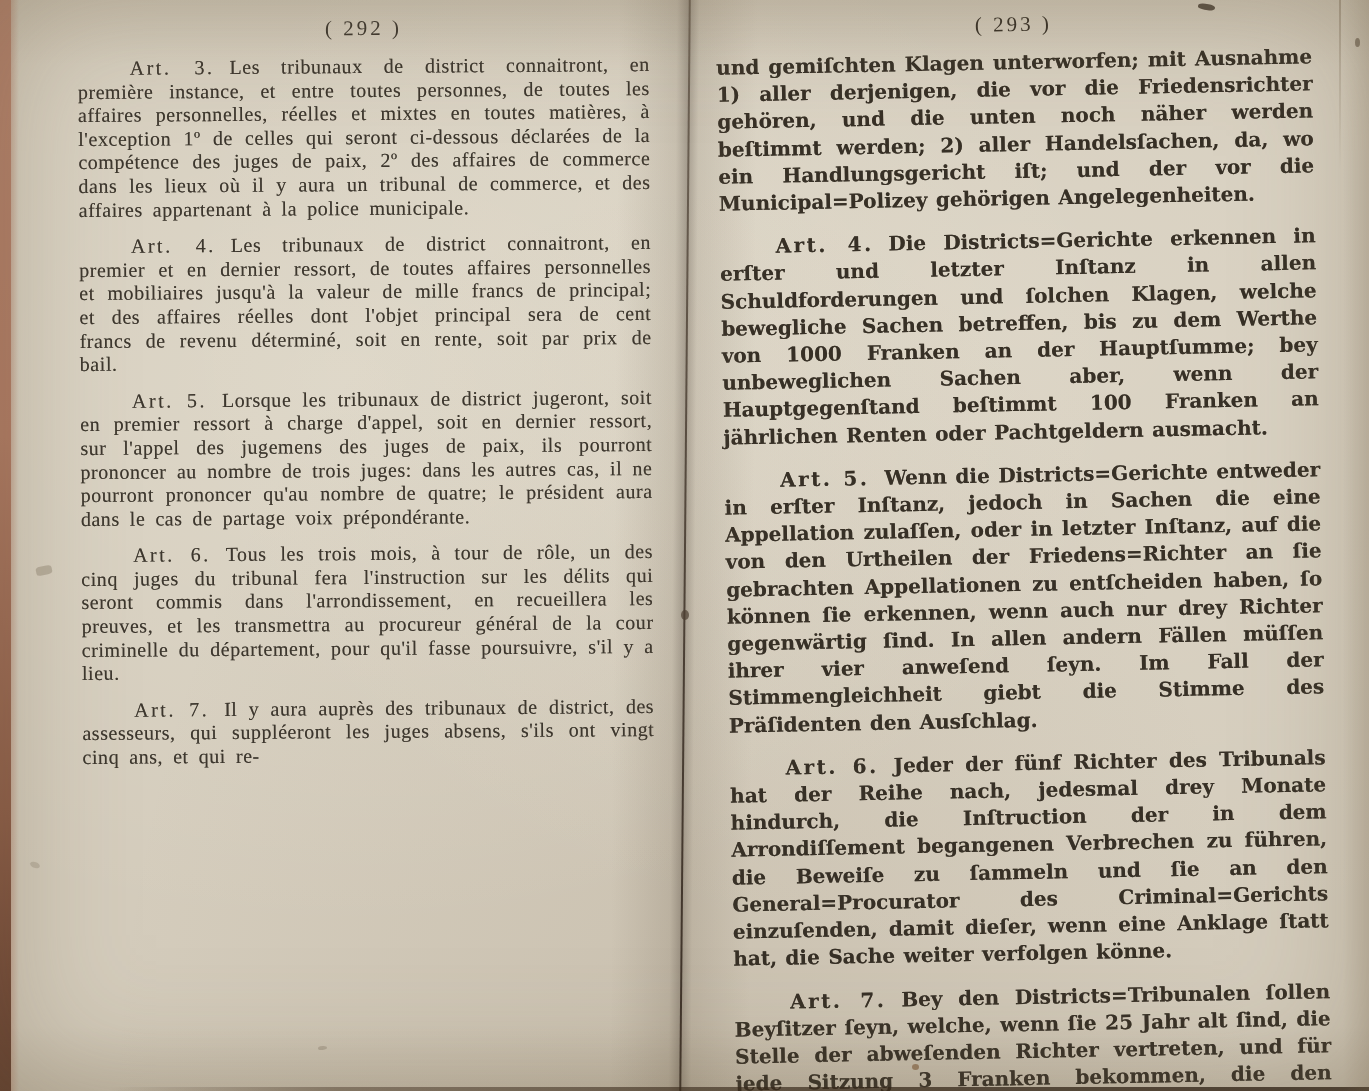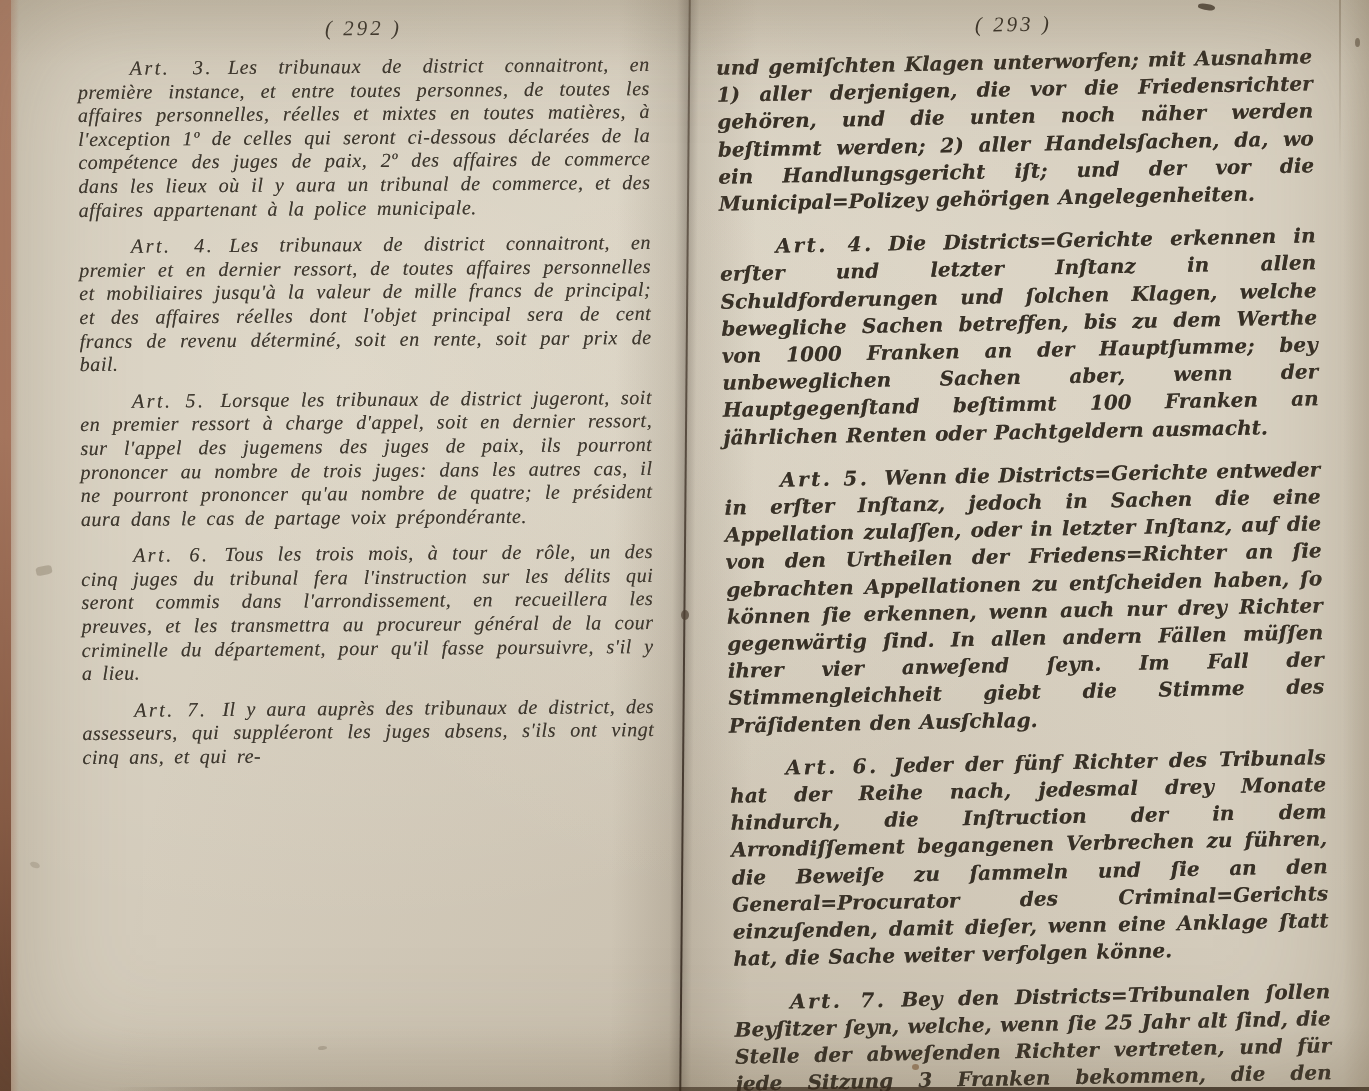--- a/index.html
+++ b/index.html
@@ -6,21 +6,20 @@
   body {
     width: 1369px; height: 1091px;
     overflow: hidden;
     background: #c9c0ae;
     font-family: "Liberation Serif", serif;
   }
   .photo {
     position: absolute; inset: 0;
     background: #d4ccbc;
     overflow: hidden;
-    font-style: italic;
   }
   
   .paper-tone {
     position: absolute; inset: 0;
     background:
       radial-gradient(ellipse at 25% 35%, rgba(255,252,240,0.22) 0%, rgba(255,252,240,0) 55%),
       radial-gradient(ellipse at 75% 30%, rgba(255,250,238,0.18) 0%, rgba(255,250,238,0) 60%),
       radial-gradient(ellipse at 50% 105%, rgba(120,100,75,0.10) 0%, rgba(120,100,75,0) 60%),
       linear-gradient(to bottom, rgba(125,108,82,0.10), rgba(125,108,82,0) 6%, rgba(125,108,82,0) 94%, rgba(125,108,82,0.12));
     pointer-events: none;

